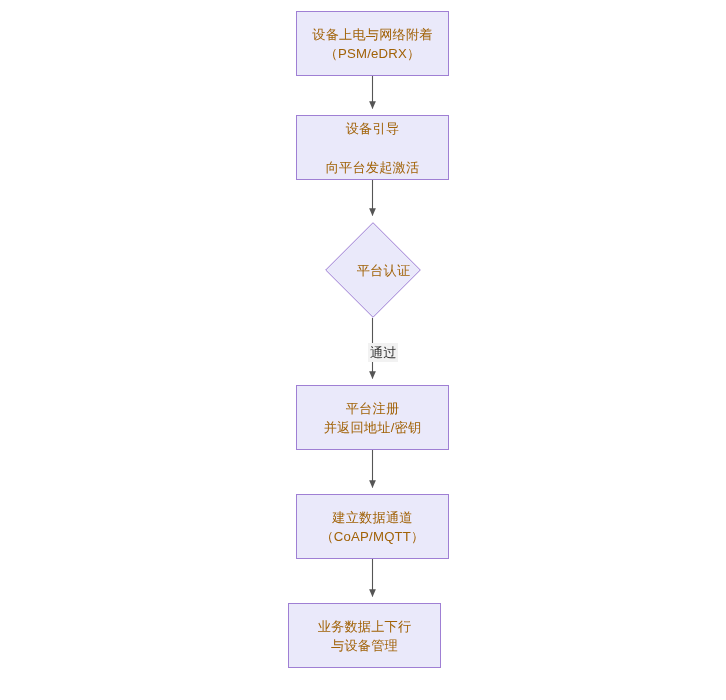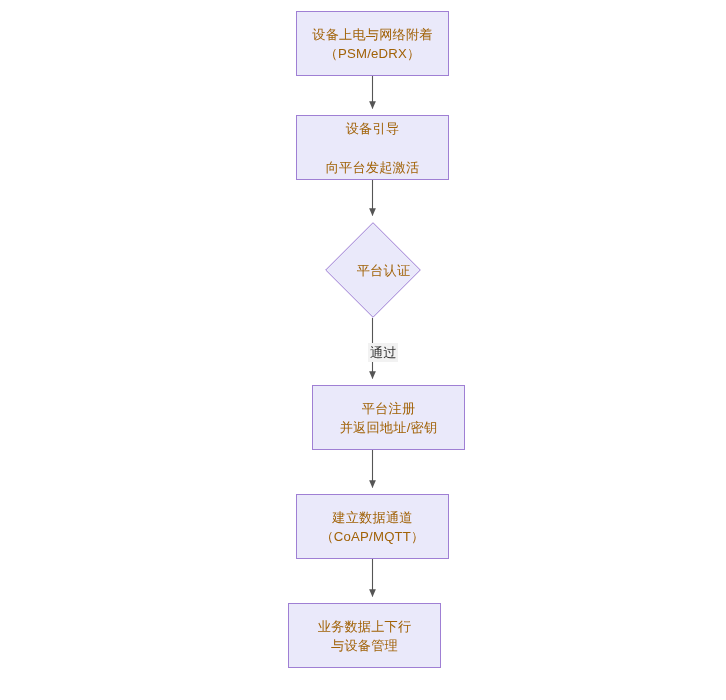--- a/index.html
+++ b/index.html
@@ -137,21 +137,21 @@
     <svg class="diamond-shape" viewBox="0 0 96 96" xmlns="http://www.w3.org/2000/svg">
       <polygon class="dia" points="48,0.7 95.3,48 48,95.3 0.7,48"></polygon>
     </svg>
     <div class="node-label">平台认证</div>
   </div>
 
   <div class="edge-label" style="left:368px; top:343px;">
     <span>通过</span>
   </div>
 
-  <div class="node node-process" style="left:296px; top:385px;margin-left:16px;">
+  <div class="node node-process" style="left:296px; top:385px;">
     <div class="node-label">平台注册</div>
     <div class="node-label">并返回地址/密钥</div>
   </div>
 
   <div class="node node-process" style="left:296px; top:494px;">
     <div class="node-label">建立数据通道</div>
     <div class="node-label">（CoAP/MQTT）</div>
   </div>
 
   <div class="node node-process" style="left:288px; top:603px;">

